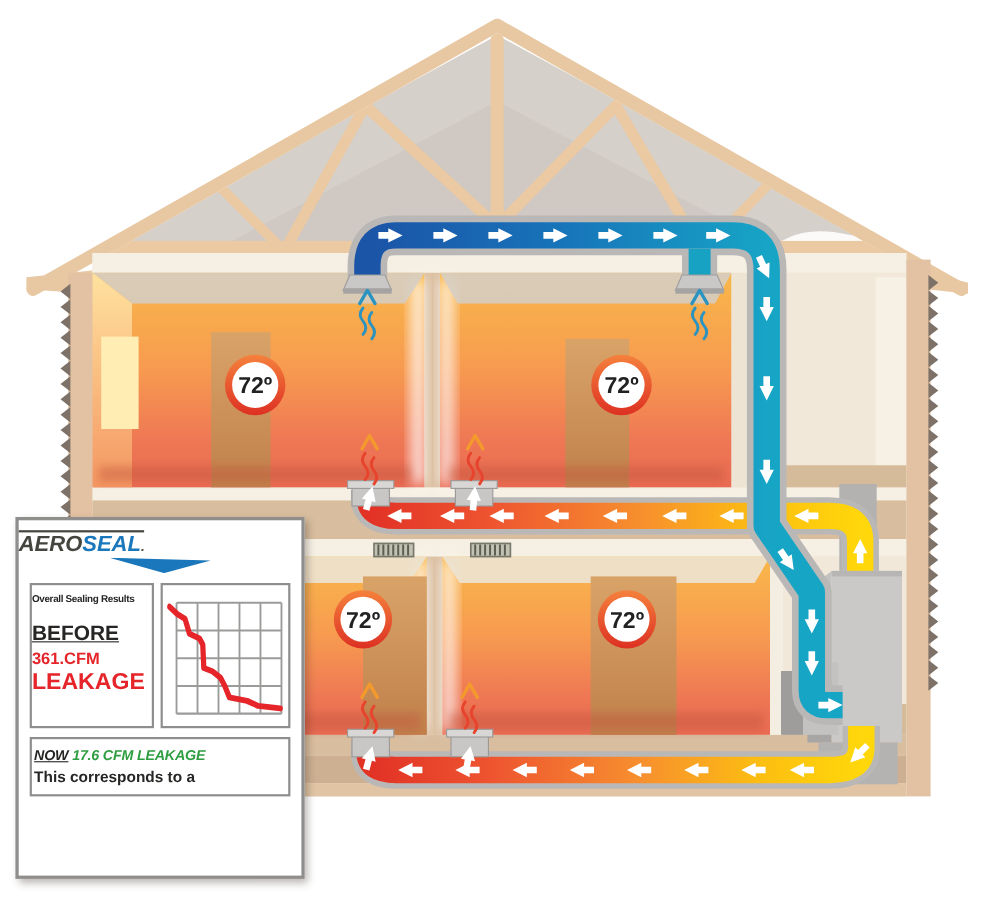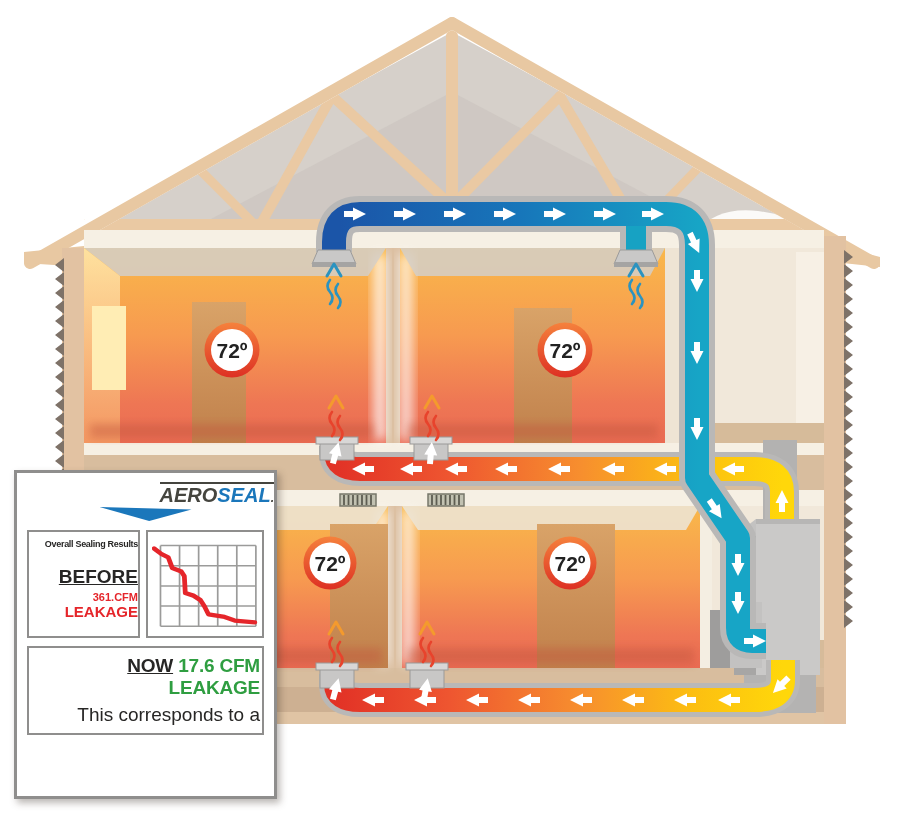--- a/index.html
+++ b/index.html
@@ -2,42 +2,42 @@
 <html><head>
 <meta charset="utf-8">
 <style>
   html,body{margin:0;padding:0;background:#ffffff;}
   .stage{position:relative;width:902px;height:815px;font-family:"Liberation Sans",sans-serif;overflow:hidden;}
   .stage svg{position:absolute;left:0;top:0;}
 
   
   .certificate{position:absolute;left:14px;top:470px;width:263px;height:329px;background:#ffffff;
     border:3px solid #8f8e8d;box-sizing:border-box;box-shadow:3px 4px 7px rgba(60,50,40,.35);
-    text-align:right;}
+    text-align:left;}
   .logo-wrap{margin-top:9px;line-height:1;}
   .logo-word{display:inline-block;border-top:2px solid #45453f;padding-top:1px;
     font-style:italic;font-weight:bold;font-size:20px;letter-spacing:0px;color:#45453f;}
   .logo-seal{color:#1b77bb;}
   .logo-dot{font-size:12px;color:#45453f;}
   .logo-swoosh{width:92px;height:14px;margin:2px auto 0 auto;background:#1b77bb;
     -webkit-clip-path:polygon(0 0,100% 18%,54% 100%);clip-path:polygon(0 0,100% 18%,54% 100%);}
   .cert-title{margin-top:7px;font-size:18.5px;font-weight:bold;color:#272625;letter-spacing:-.2px;}
-  .cert-row{display:flex;gap:6px;margin:9px 10px 0 10px;height:108px;}
+  .cert-row{display:flex;gap:6px;margin:9px 10px 0 10px;height:132px;}
   .cert-box{border:2px solid #8f8e8d;box-sizing:border-box;background:#fff;}
   .before-box{flex:0 0 113px;padding-top:7px;}
   .overall-label{font-size:9px;font-weight:bold;color:#272625;letter-spacing:-.3px;white-space:nowrap;}
   .before-label{margin-top:17px;font-size:19px;font-weight:bold;color:#272625;text-decoration:underline;}
-  .before-value{margin-top:3px;font-size:11px;font-weight:bold;color:#e5252a;}
-  .before-unit{font-size:15px;font-weight:bold;color:#e5252a;}
+  .before-value{margin-top:3px;font-size:15px;font-weight:bold;color:#e5252a;}
+  .before-unit{font-size:21px;font-weight:bold;color:#e5252a;}
   .chart-box{flex:1;padding:4px;}
   .chart-box svg{position:static;width:100%;height:100%;}
   .now-box{margin:8px 10px 0 10px;border:2px solid #8f8e8d;box-sizing:border-box;padding:7px 2px 6px 2px;}
-  .now-line{font-size:19px;font-weight:bold;color:#2f9e41;letter-spacing:-.2px;}
+  .now-line{font-size:13px;font-weight:bold;color:#2f9e41;letter-spacing:-.2px;font-style:italic;}
   .now-label{color:#272625;text-decoration:underline;}
-  .note{font-size:19px;font-weight:normal;color:#272625;line-height:1.25;margin-top:4px;}
+  .note{font-size:14px;font-weight:bold;color:#272625;line-height:1.25;margin-top:4px;}
 </style>
 </head>
 <body>
 
 <div class="stage">
 <svg width="902" height="815" viewBox="0 0 902 815">
   <defs>
     <linearGradient id="gradBlue" gradientUnits="userSpaceOnUse" x1="340" y1="0" x2="700" y2="0">
       <stop offset="0" stop-color="#1b55a8"></stop>
           <stop offset="0.5" stop-color="#1776ba"></stop>

